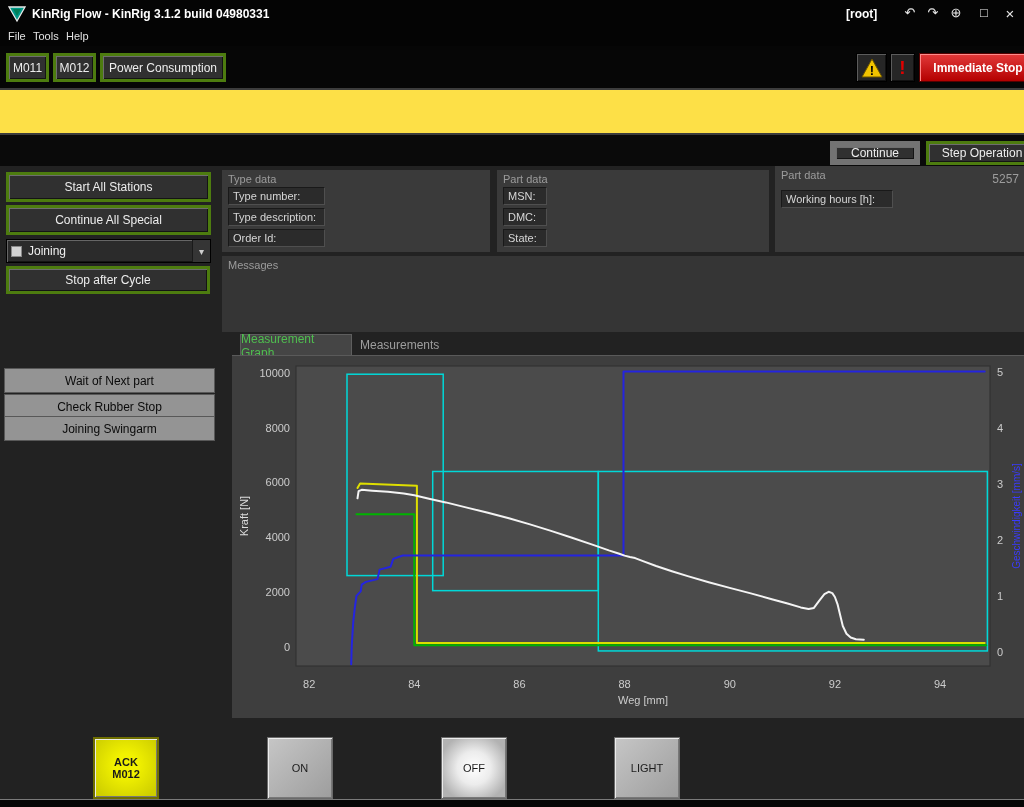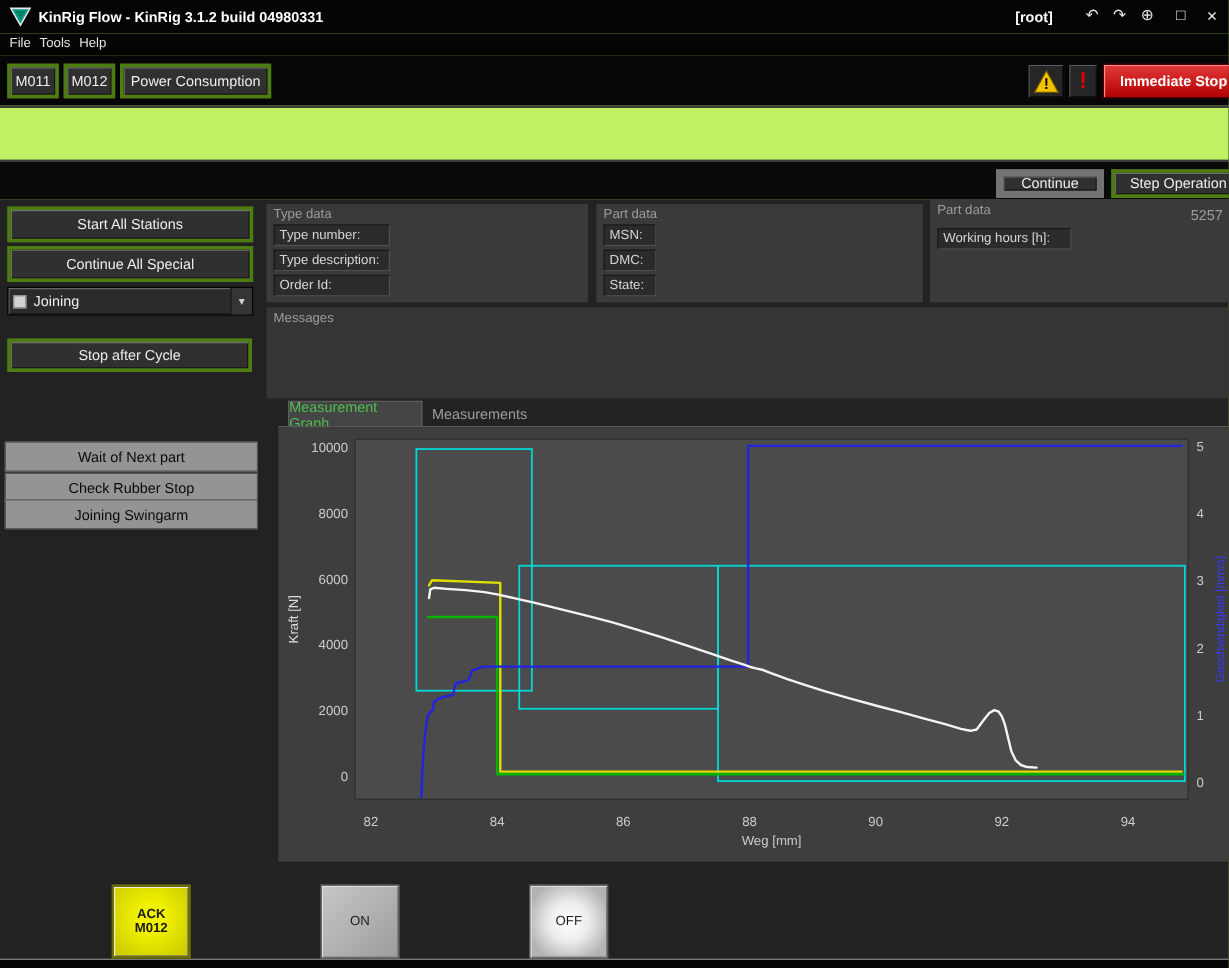--- a/index.html
+++ b/index.html
@@ -1,18 +1,18 @@
 <!DOCTYPE html>
 <html><head>
 <meta charset="utf-8">
 <style>
 *{margin:0;padding:0;box-sizing:border-box}
 html,body{width:1024px;height:807px;overflow:hidden;background:#000;
   font-family:"Liberation Sans",sans-serif;-webkit-font-smoothing:antialiased}
-#app{position:relative;width:1024px;height:807px;background:#bef264}
+#app{position:relative;width:1024px;height:807px;background:#fde047}
 .abs{position:absolute}
 .titlebar{left:0;top:0;width:1024px;height:28px;background:#040404;color:#fff}
 .title-text{position:absolute;left:32px;top:7px;font-size:12px;font-weight:bold;color:#fff}
 .user-label{position:absolute;left:846px;top:7px;font-size:12px;font-weight:bold;color:#fff}
 .ticon{position:absolute;top:5px;width:20px;text-align:center;font-size:13px;color:#e8e8e8;cursor:default}
 .menubar{left:0;top:28px;width:1024px;height:18px;background:#040404}
 .menu-item{position:absolute;top:2px;font-size:11px;color:#e2e2e2;cursor:default}
 .stationbar{left:0;top:46px;width:1024px;height:42px;background:#060606}
 .modebar{left:0;top:90px;width:1024px;height:43px;background:#0a0a0a}
 .stepbar{left:0;top:135px;width:1024px;height:31px;background:#0a0a0a}
@@ -111,21 +111,21 @@
 
   <div class="abs content">
 
     <div class="btn-dark" style="left:6px;top:6px;width:205px;height:30px">Start All Stations</div>
     <div class="btn-dark" style="left:6px;top:39px;width:205px;height:30px">Continue All Special</div>
     <div class="dropdown" style="left:6px;top:73px;width:205px;height:24px">
       <span class="dd-swatch"></span>
       <span class="dd-text">Joining</span>
       <span class="dd-btn">▾</span>
     </div>
-    <div class="btn-dark" style="left:6px;top:116px;width:204px;height:28px">Stop after Cycle</div>
+    <div class="btn-dark" style="left:6px;top:100px;width:204px;height:28px">Stop after Cycle</div>
     <div class="btn-gray" style="left:4px;top:202px;width:211px;height:25px">Wait of Next part</div>
     <div class="btn-gray" style="left:4px;top:228px;width:211px;height:25px">Check Rubber Stop</div>
     <div class="btn-gray" style="left:4px;top:250px;width:211px;height:25px">Joining Swingarm</div>
 
     <div class="panel" style="left:222px;top:4px;width:268px;height:82px">
       <span class="gtitle">Type data</span>
       <div class="fld" style="left:6px;top:17px;width:97px">Type number:</div>
       <div class="fld" style="left:6px;top:38px;width:97px">Type description:</div>
       <div class="fld" style="left:6px;top:59px;width:97px">Order Id:</div>
     </div>
@@ -181,16 +181,17 @@
         <polyline points="125.5,131.9 128.1,127.5 184.9,129.7 184.9,287.0 752.7,287.0" fill="none" stroke="#dede00" stroke-width="2" stroke-linejoin="round" stroke-linecap="round"></polyline>
         <polyline points="124.5,158.2 182.3,158.2 182.3,289.2 754.3,289.2" fill="none" stroke="#00b400" stroke-width="2" stroke-linejoin="round" stroke-linecap="round"></polyline>
         <polyline points="119.2,308.3 119.7,290.4 121.3,265.1 122.9,251.1 124.5,239.9 128.7,235.4 129.7,228.7 133.9,225.9 145.5,223.1 147.6,213.6 158.6,210.7 161.3,202.9 170.7,199.5 391.5,199.5 391.5,15.6 752.7,15.6" fill="none" stroke="#2424e0" stroke-width="2" stroke-linejoin="round" stroke-linecap="round"></polyline>
         <polyline points="125.5,142.3 126.6,135.2 129.7,133.8 140.2,134.7 156.0,135.8 171.8,137.4 182.3,139.3 198.1,142.9 213.8,146.4 234.9,151.6 255.9,156.8 276.9,162.3 298.0,168.4 319.0,174.9 340.0,181.8 361.1,188.9 376.8,194.4 387.3,197.7 392.6,199.6 397.9,201.0 403.1,202.1 411.0,205.1 424.1,210.0 439.9,215.2 455.7,220.1 476.7,226.2 497.7,231.9 518.8,237.4 539.8,243.2 555.6,247.5 568.7,251.4 576.6,253.0 581.9,251.9 587.1,244.8 592.4,238.2 596.6,235.8 600.3,237.1 602.9,241.0 605.5,248.1 608.2,259.3 610.8,270.0 614.5,277.7 618.7,281.5 623.9,283.2 631.8,283.7" fill="none" stroke="#f4f4f4" stroke-width="2" stroke-linejoin="round" stroke-linecap="round"></polyline>
       </svg>
 
     <div class="bigbtn big-ack" style="left:93px;top:571px">ACK
 M012</div>
     <div class="bigbtn big-gray" style="left:267px;top:571px">ON</div>
     <div class="bigbtn big-glow" style="left:441px;top:571px">OFF</div>
+    <div class="bigbtn big-gray" style="left:614px;top:571px">LIGHT</div>
   </div>
 
   <div class="bottomstrip"></div>
 </div>
 
 </body></html>

